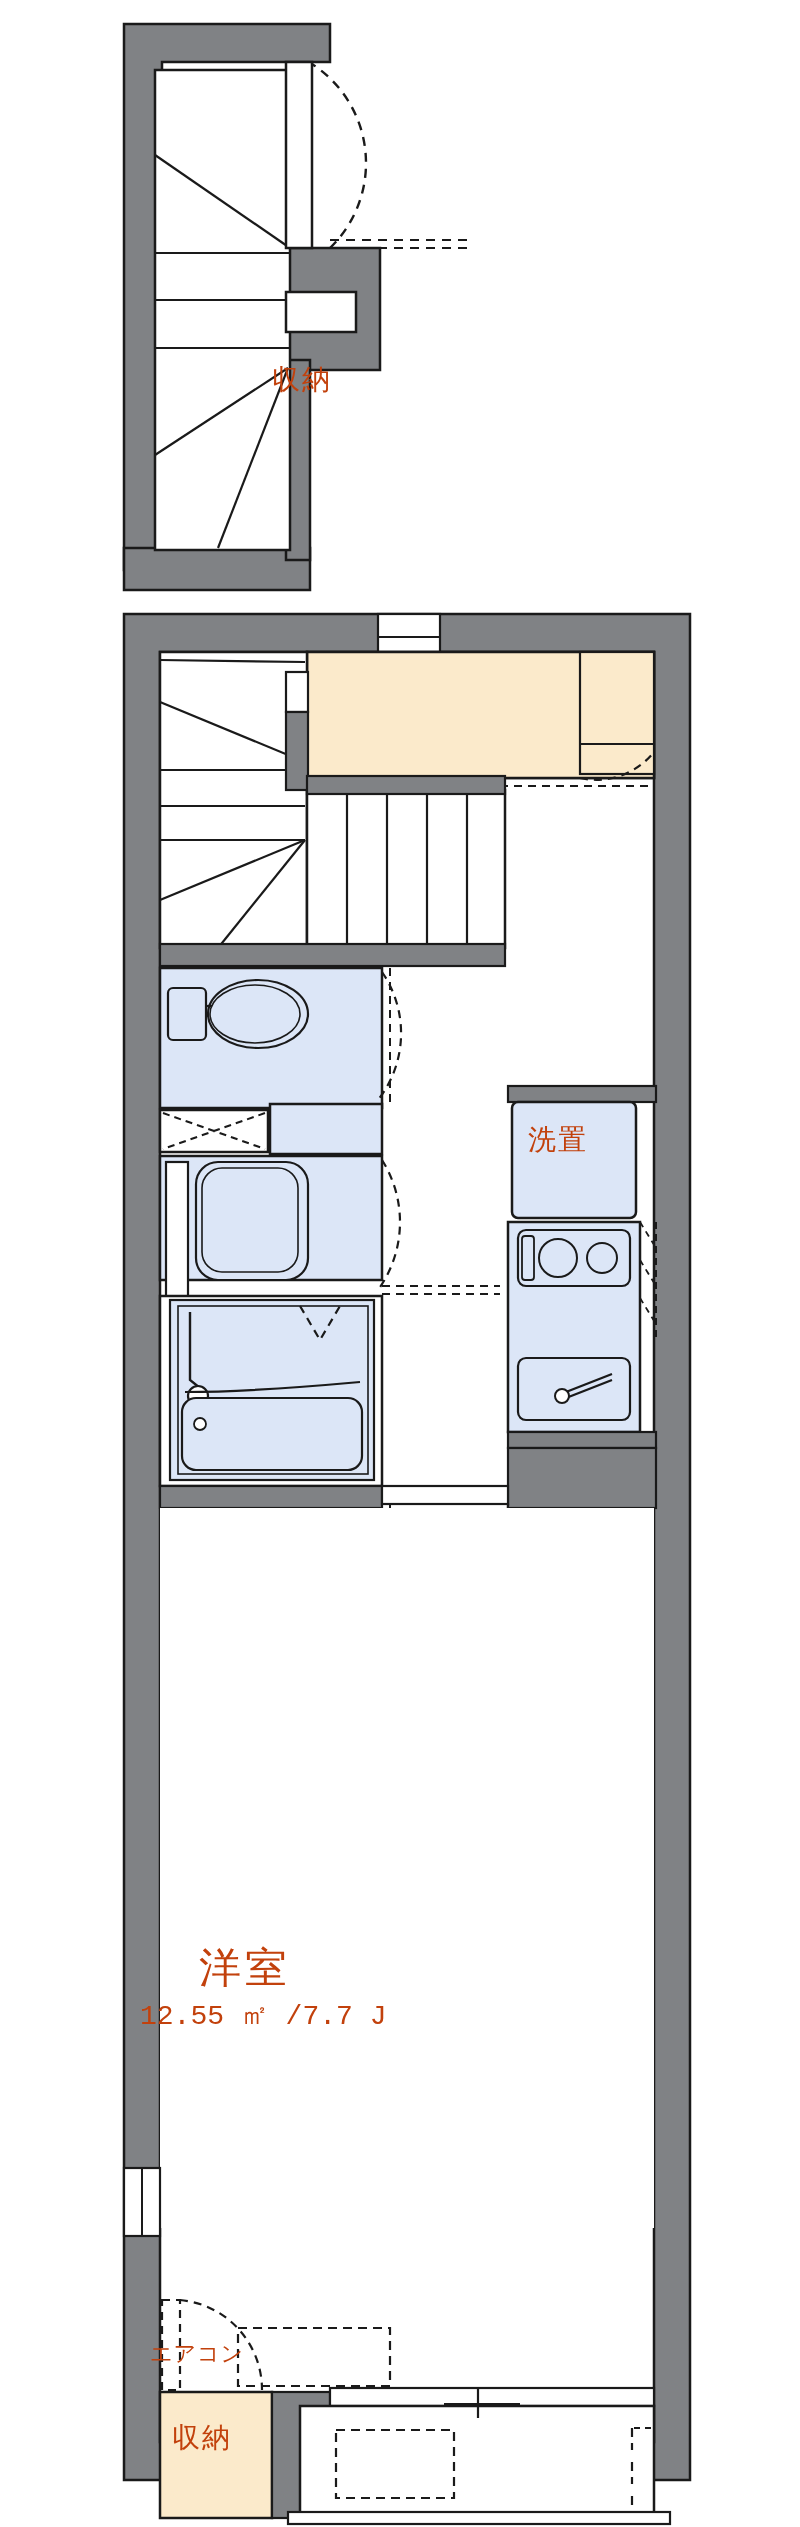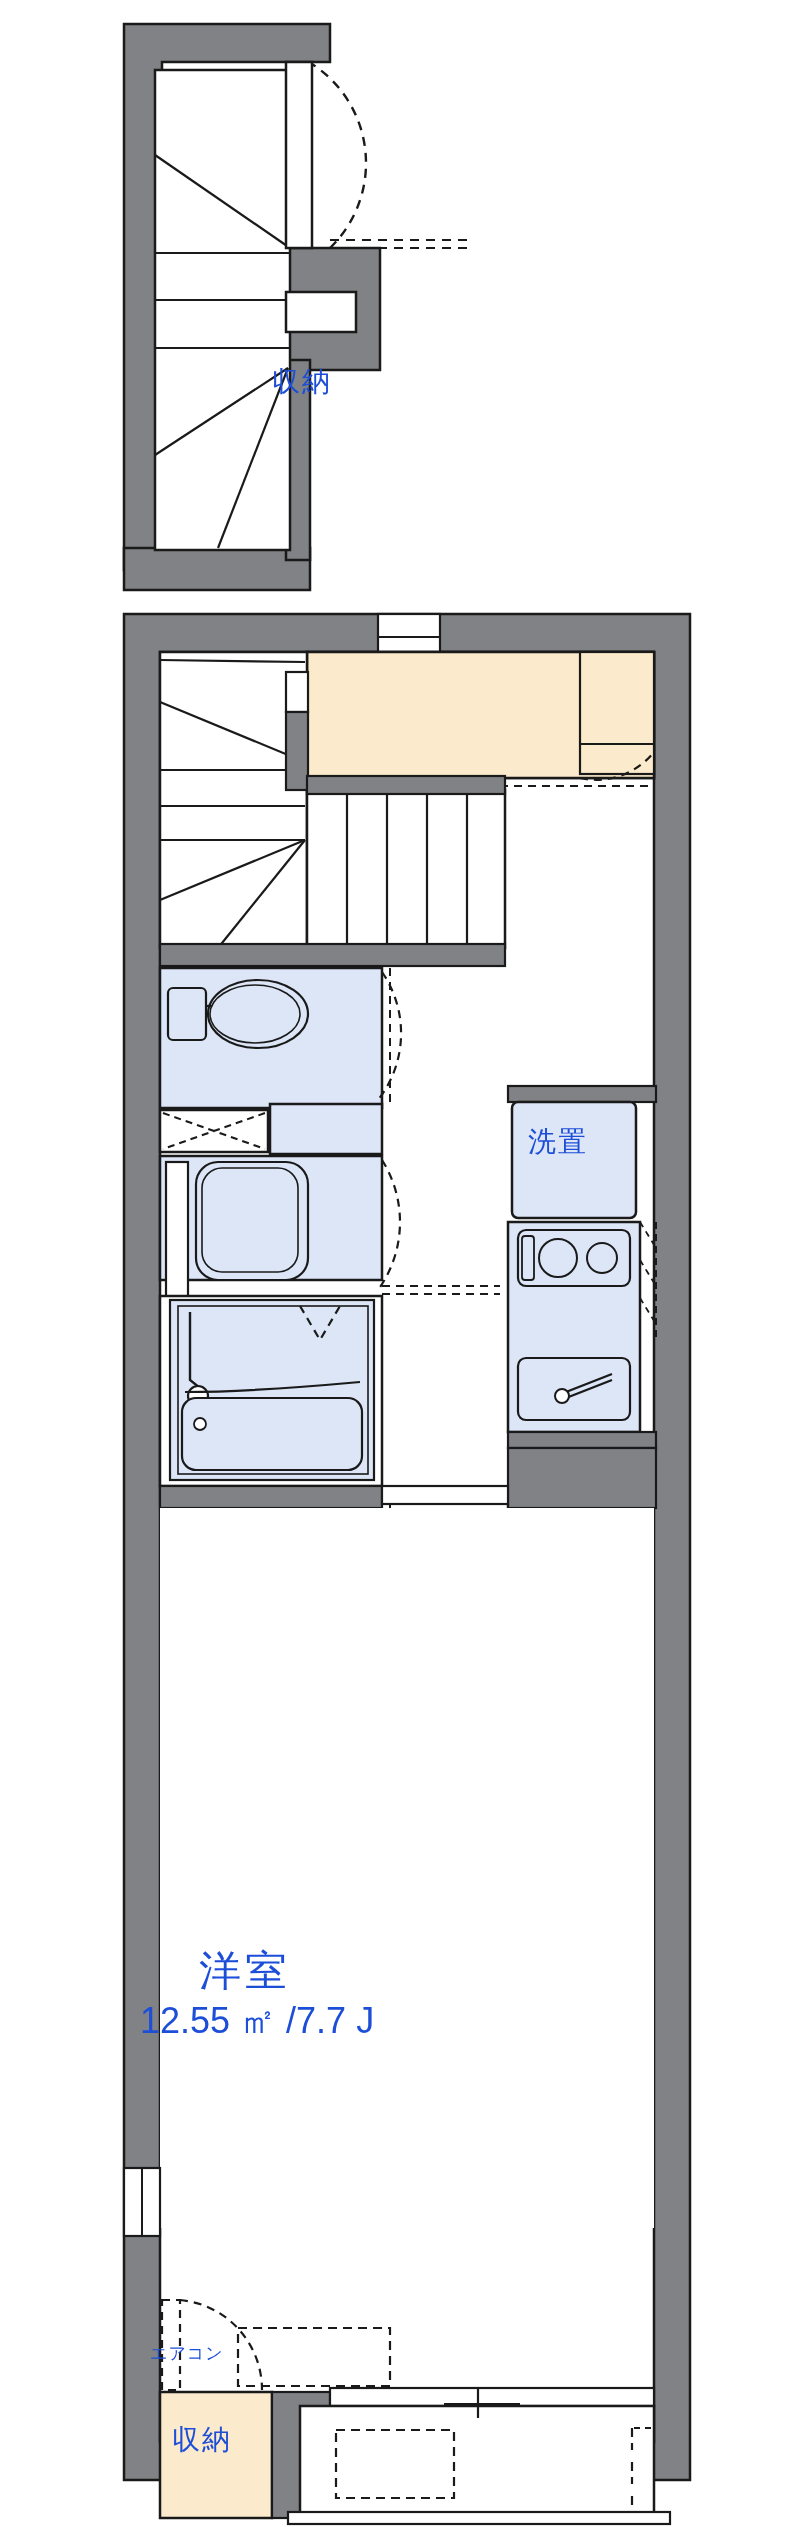--- a/index.html
+++ b/index.html
@@ -2,28 +2,28 @@
 <html><head>
 <meta charset="utf-8">
 <style>
   html,body{margin:0;padding:0;background:#ffffff;}
   body{
     width:800px;height:2527px;position:relative;overflow:hidden;
     font-family:"DejaVu Sans","Liberation Sans",sans-serif;
   }
   #plan{position:absolute;left:0;top:0;width:800px;height:2527px;}
   .lbl{
-    position:absolute;white-space:nowrap;color:#1d4ed8;
-    font-family:Liberation Sans, sans-serif;
+    position:absolute;white-space:nowrap;color:#c2410c;
+    font-family:Liberation Mono, monospace;
     line-height:1;pointer-events:none;
   }
   #room-name{font-size:42px;letter-spacing:4px;margin-top:16px;}
-  #room-area{font-size:36px;letter-spacing:0px;}
+  #room-area{font-size:28px;letter-spacing:0px;}
   .jp-small{font-size:28px;letter-spacing:2px;}
-  .jp-tiny{font-size:17px;letter-spacing:1px;}
+  .jp-tiny{font-size:22px;letter-spacing:1px;}
 </style>
 </head>
 <body>
 
 <svg id="plan" viewBox="0 0 800 2527" xmlns="http://www.w3.org/2000/svg">
 
   <defs>
     <g id="none"></g>
   </defs>
 

